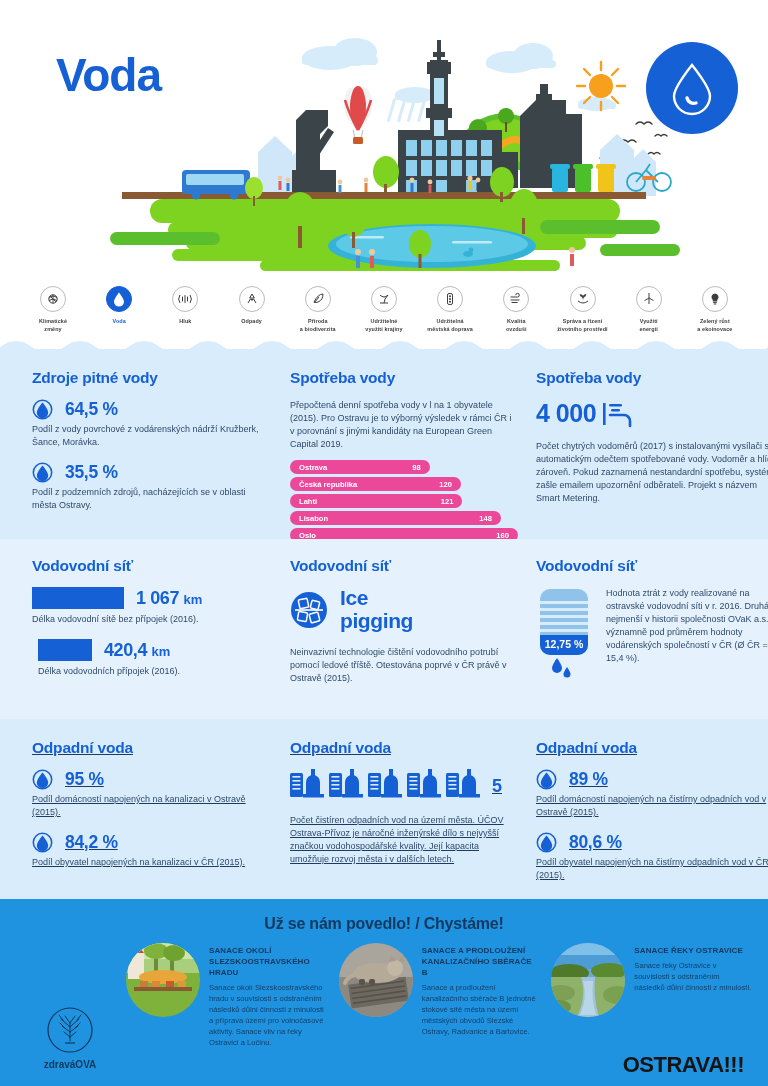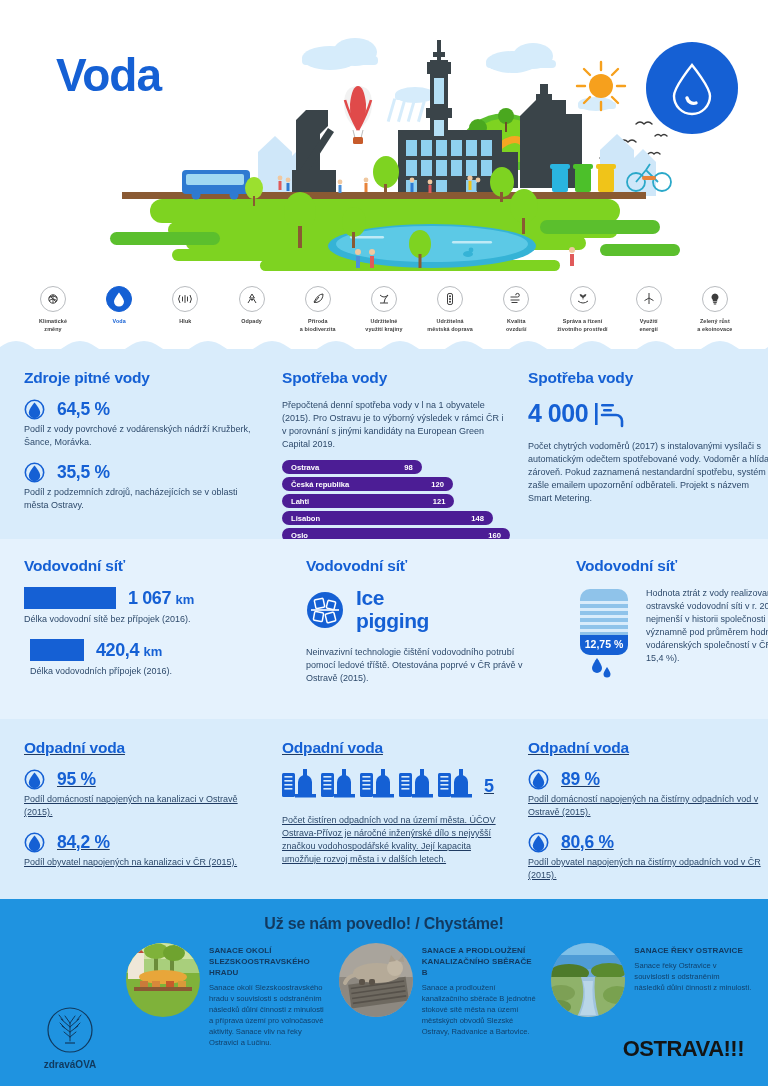--- a/index.html
+++ b/index.html
@@ -48,41 +48,41 @@
   .wave{position:absolute;left:0;top:337px;width:768px;height:16px;}
 
   
   .band{position:absolute;left:0;width:768px;}
   .band-a{background:#d9ecfb;}
   .band-b{background:#e5f2fd;}
   .band1{top:349px;height:190px;}
   .band2{top:539px;height:180px;}
   .band3{top:719px;height:180px;}
 
-  .cols{display:flex;width:732px;padding:0 24px;}
+  .cols{display:flex;width:732px;padding:0 32px;}
   .col{flex:1;padding-right:18px;}
   .col:nth-child(1){width:258px;flex:0 0 258px;}
   .col:nth-child(2){width:246px;flex:0 0 246px;}
   .col:nth-child(3){width:246px;flex:0 0 246px;padding-right:0;}
 
   .sec-title{
     font-size:15.5px;font-weight:bold;color:#1560d4;margin-bottom:12px;letter-spacing:-.2px;
   }
   .stat-row{display:flex;align-items:center;gap:12px;margin-bottom:3px;}
   .stat-val{font-size:17.5px;font-weight:bold;color:#1560d4;letter-spacing:-.3px;}
   .stat-desc{font-size:9px;line-height:1.45;color:#2e4a6b;margin-bottom:13px;}
   .body-text{font-size:9px;line-height:1.45;color:#2e4a6b;}
 
   
   .dropicon{width:21px;height:21px;flex:0 0 21px;}
 
   
   .chart{margin-top:9px;}
   .bar{
-    position:relative;height:14px;border-radius:7px;background:#4c1d95;margin-bottom:3px;
+    position:relative;height:14px;border-radius:7px;background:#ec4899;margin-bottom:3px;
     display:flex;align-items:center;justify-content:space-between;
     padding:0 9px;color:#fff;
   }
   .bar-label{font-size:7.6px;font-weight:bold;white-space:nowrap;}
   .bar-value{font-size:7.6px;font-weight:bold;}
 
   
   .bignum-row{display:flex;align-items:center;gap:6px;margin:6px 0 12px;}
   .bignum{font-size:25px;font-weight:bold;color:#1560d4;letter-spacing:-.5px;}
 
@@ -114,21 +114,21 @@
   .card{display:flex;gap:9px;flex:1;}
   .card-photo{
     width:74px;height:74px;flex:0 0 74px;border-radius:50%;overflow:hidden;position:relative;
   }
   .card-body{flex:1;padding-top:2px;}
   .card-title{font-size:8px;font-weight:bold;color:#12395f;line-height:1.38;letter-spacing:.1px;}
   .card-text{font-size:7.6px;line-height:1.45;color:#11406b;margin-top:4px;}
   .zdrava{position:absolute;left:22px;top:108px;width:96px;text-align:center;}
   .zdrava-label{font-size:10px;font-weight:bold;color:#10395e;margin-top:2px;}
   .ostrava{
-    position:absolute;right:24px;bottom:24px;
+    position:absolute;right:24px;bottom:8px;
     font-size:22px;font-weight:bold;color:#141414;letter-spacing:-.5px;
   }
 </style>
 </head>
 <body>
 
 <div class="page">
 
   <div class="hero">
 
@@ -526,21 +526,21 @@
             <rect x="9" y="9" width="9" height="2.6" rx="1.3" fill="#1560d4"></rect>
             <path d="M8 15 h14 a6 6 0 0 1 6 6 v5" fill="none" stroke="#1560d4" stroke-width="2.6" stroke-linecap="round"></path>
           </svg>
         </div>
         <div class="body-text">Počet chytrých vodoměrů (2017) s instalovanými vysílači s automatickým odečtem spotřebované vody. Vodoměr a hlídač zároveň. Pokud zaznamená nestandardní spotřebu, systém zašle emailem upozornění odběrateli. Projekt s názvem Smart Metering.</div>
       </div>
     </div>
   </div>
 
   <div class="band band-b band2">
-    <div class="cols" style="padding-top:18px;gap:24px;">
+    <div class="cols" style="padding-top:18px;">
 
       <div class="col">
         <div class="sec-title">Vodovodní síť</div>
 
         <div class="lenrow">
           <div class="lenbar" style="width:92px;"></div>
           <div><span class="lenval">1 067</span>
           <span class="lenunit">km</span></div>
         </div>
         <div class="stat-desc">Délka vodovodní sítě bez přípojek (2016).</div>

